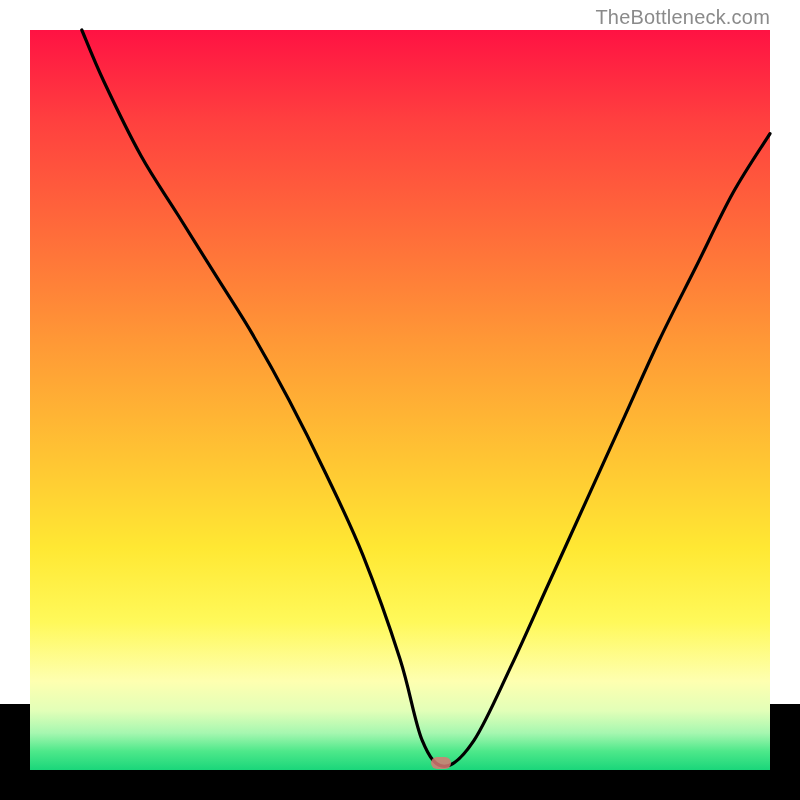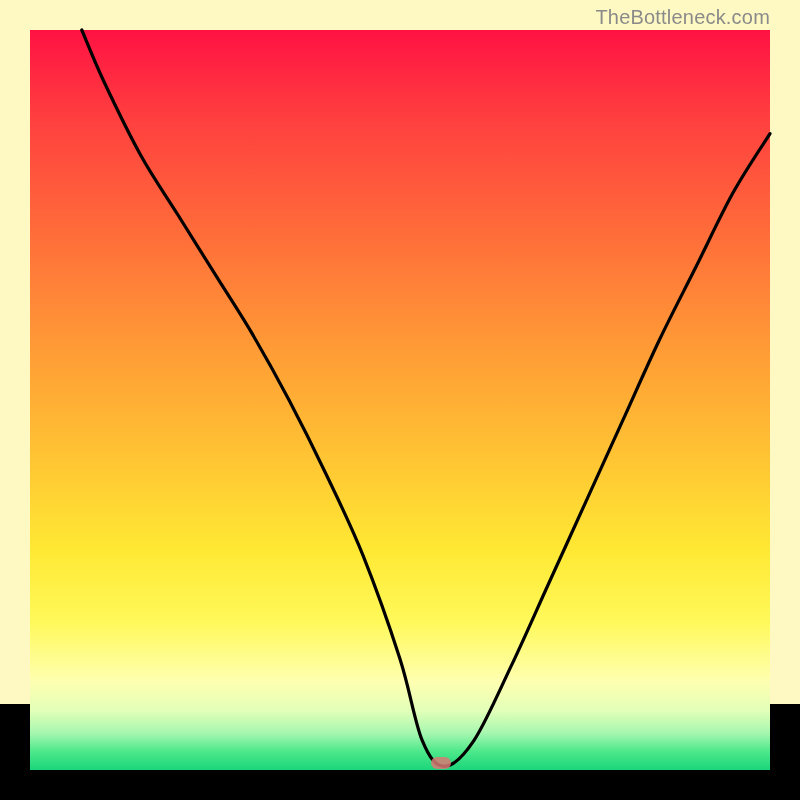--- a/index.html
+++ b/index.html
@@ -8,21 +8,21 @@
     width: 800px;
     height: 800px;
     background: #000;
     overflow: hidden;
     font-family: Arial, Helvetica, sans-serif;
   }
   .frame {
     position: relative;
     width: 800px;
     height: 704px;
-    background: #fef9c3;
+    background: #ffffff;
   }
   .plot-area {
     position: absolute;
     left: 30px;
     top: 30px;
     width: 740px;
     height: 740px;
     
     background: linear-gradient(
       to bottom,

